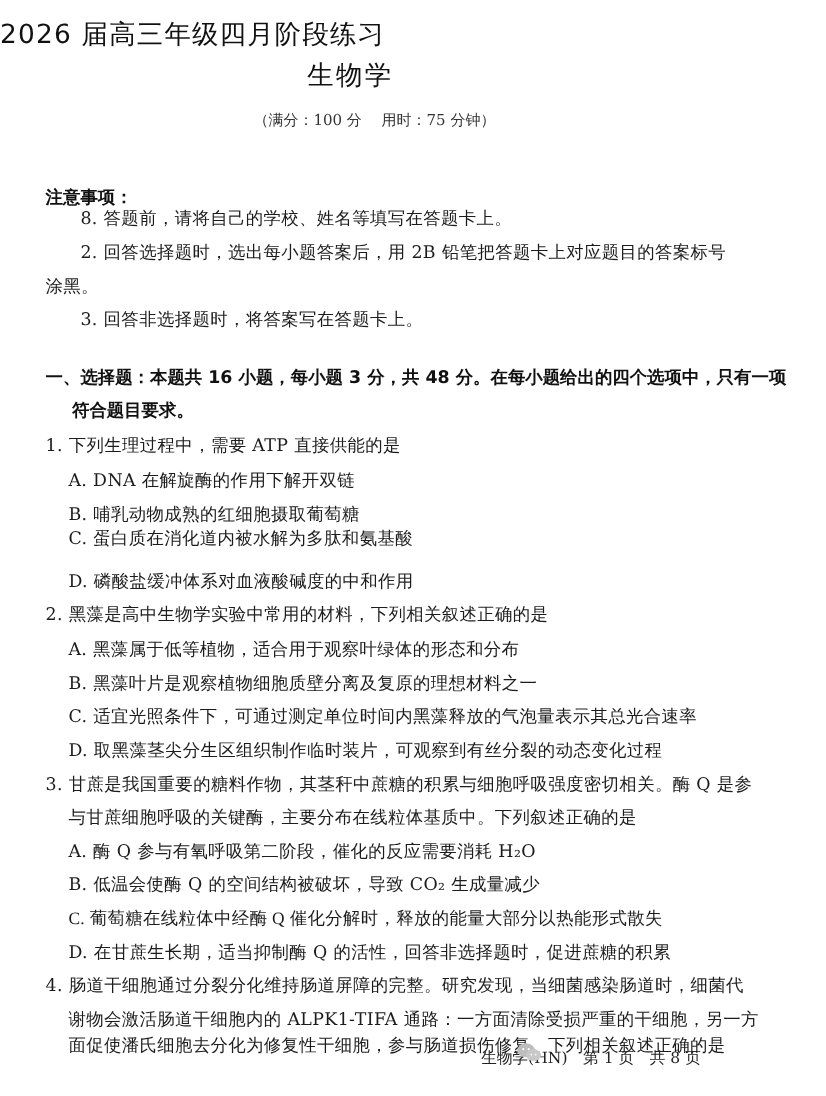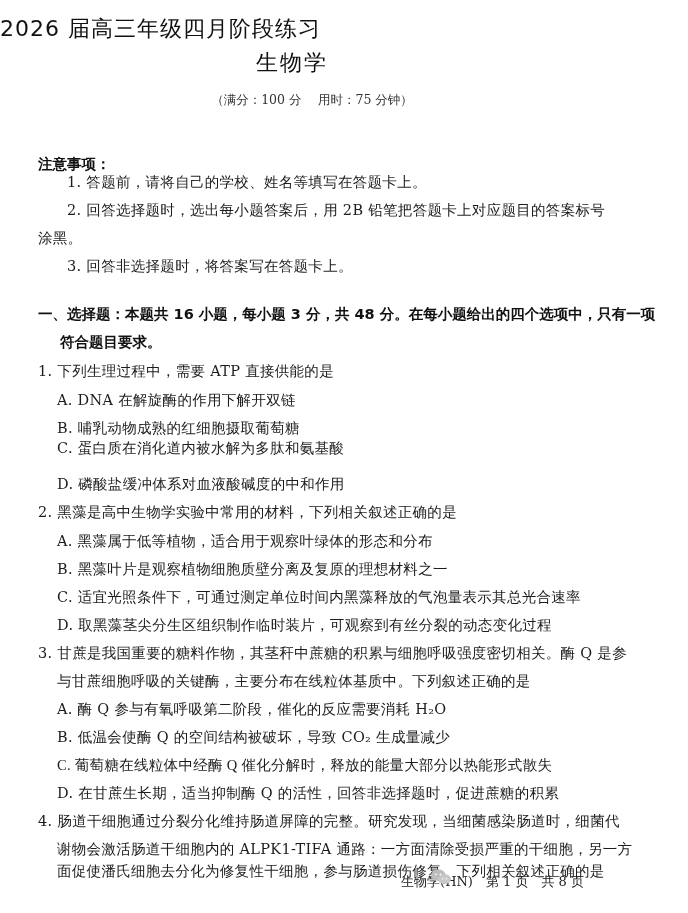--- a/index.html
+++ b/index.html
@@ -16,21 +16,21 @@
   </style>
 </head>
 <body>
 
 <div>
   <div class="abs title">2026 届高三年级四月阶段练习</div>
   <div class="abs subject">生物学</div>
   <div class="abs meta">（满分：100 分　 用时：75 分钟）</div>
 
   <div class="abs bold" style="left:38px; top:145px;margin-top:10px;">注意事项：</div>
-  <div class="abs t" style="left:67px; top:173px;">1. 答题前，请将自己的学校、姓名等填写在答题卡上。</div>
+  <div class="abs t" style="left:67px; top:173px;">8. 答题前，请将自己的学校、姓名等填写在答题卡上。</div>
   <div class="abs t" style="left:67px; top:201px;">2. 回答选择题时，选出每小题答案后，用 2B 铅笔把答题卡上对应题目的答案标号</div>
   <div class="abs t" style="left:38px; top:229px;">涂黑。</div>
   <div class="abs t" style="left:67px; top:257px;">3. 回答非选择题时，将答案写在答题卡上。</div>
 
   <div class="abs bold" style="left:38px; top:305px;">一、选择题：本题共 16 小题，每小题 3 分，共 48 分。在每小题给出的四个选项中，只有一项</div>
   <div class="abs bold" style="left:60px; top:333px;">符合题目要求。</div>
 
   <div class="abs t" style="left:38px; top:362px;">1. 下列生理过程中，需要 ATP 直接供能的是</div>
   <div class="abs t" style="left:57px; top:391px;">A. DNA 在解旋酶的作用下解开双链</div>
   <div class="abs t" style="left:57px; top:419px;">B. 哺乳动物成熟的红细胞摄取葡萄糖</div>

